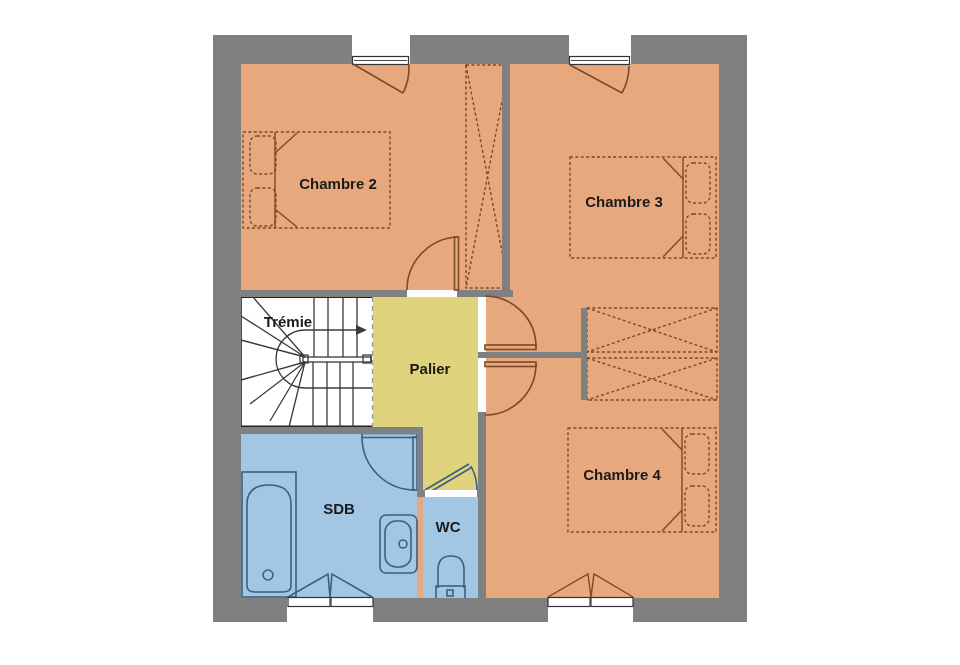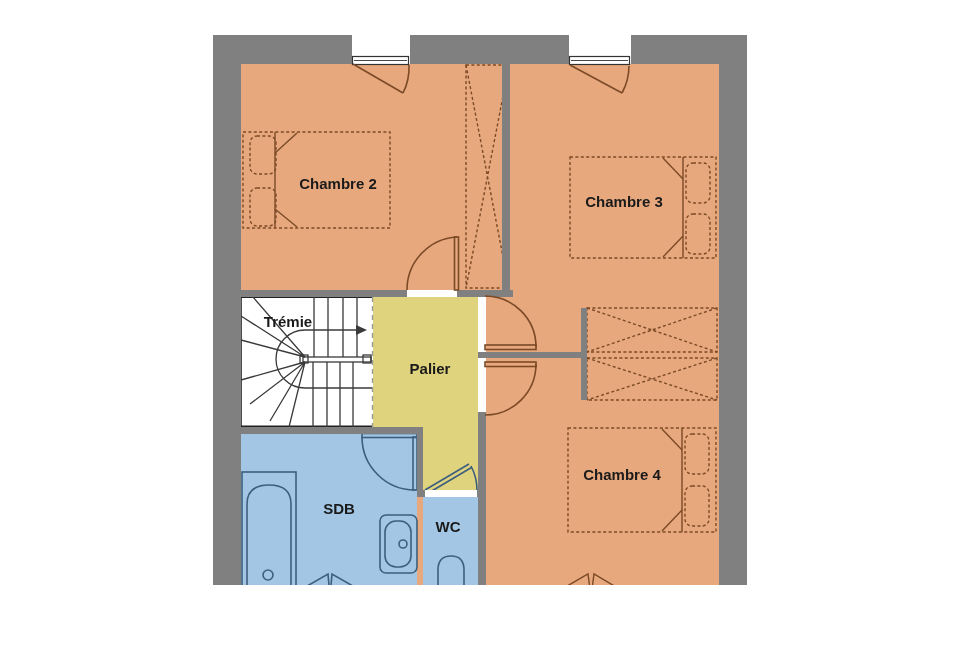--- a/index.html
+++ b/index.html
@@ -1,16 +1,16 @@
 <!DOCTYPE html>
 <html><head>
 <meta charset="utf-8">
 <style>
   html,body{margin:0;padding:0;background:#ffffff;}
-  #stage{position:relative;width:960px;height:585px;background:#ffffff;overflow:hidden;
+  #stage{position:relative;width:960px;height:665px;background:#ffffff;overflow:hidden;
          font-family:"Liberation Sans",sans-serif;}
   svg{position:absolute;left:0;top:0;}
   .gap{fill:#ffffff;}
   .win-frame{fill:#ffffff;stroke:#333333;stroke-width:1.2;}
   .win-mid{stroke:#333333;stroke-width:0.9;}
   .furn{fill:none;stroke-width:1.4;}
   .dash{stroke-dasharray:3,2.4;}
   .door{fill:none;stroke-width:1.6;}
   .fix{fill:none;stroke-width:1.6;}
   .stair{fill:none;stroke-width:1.3;}

